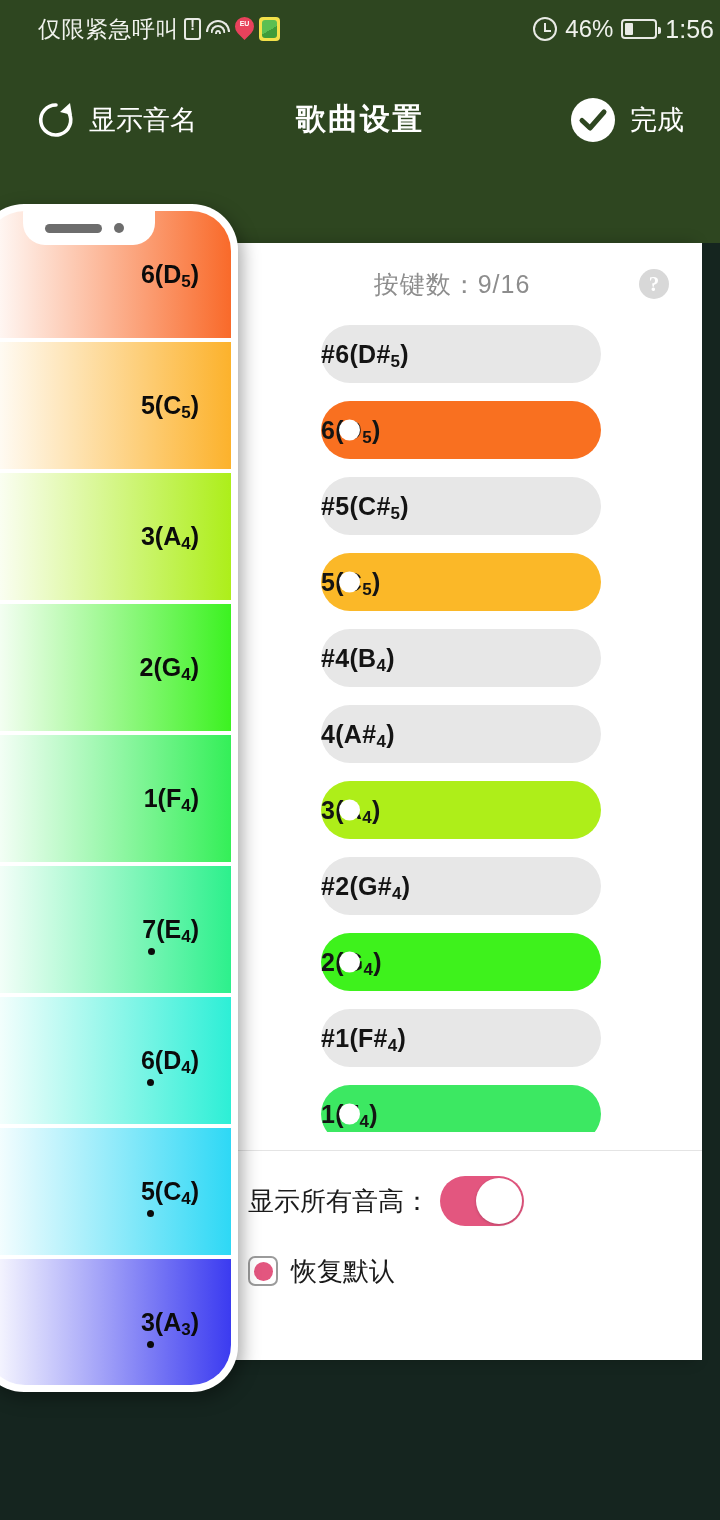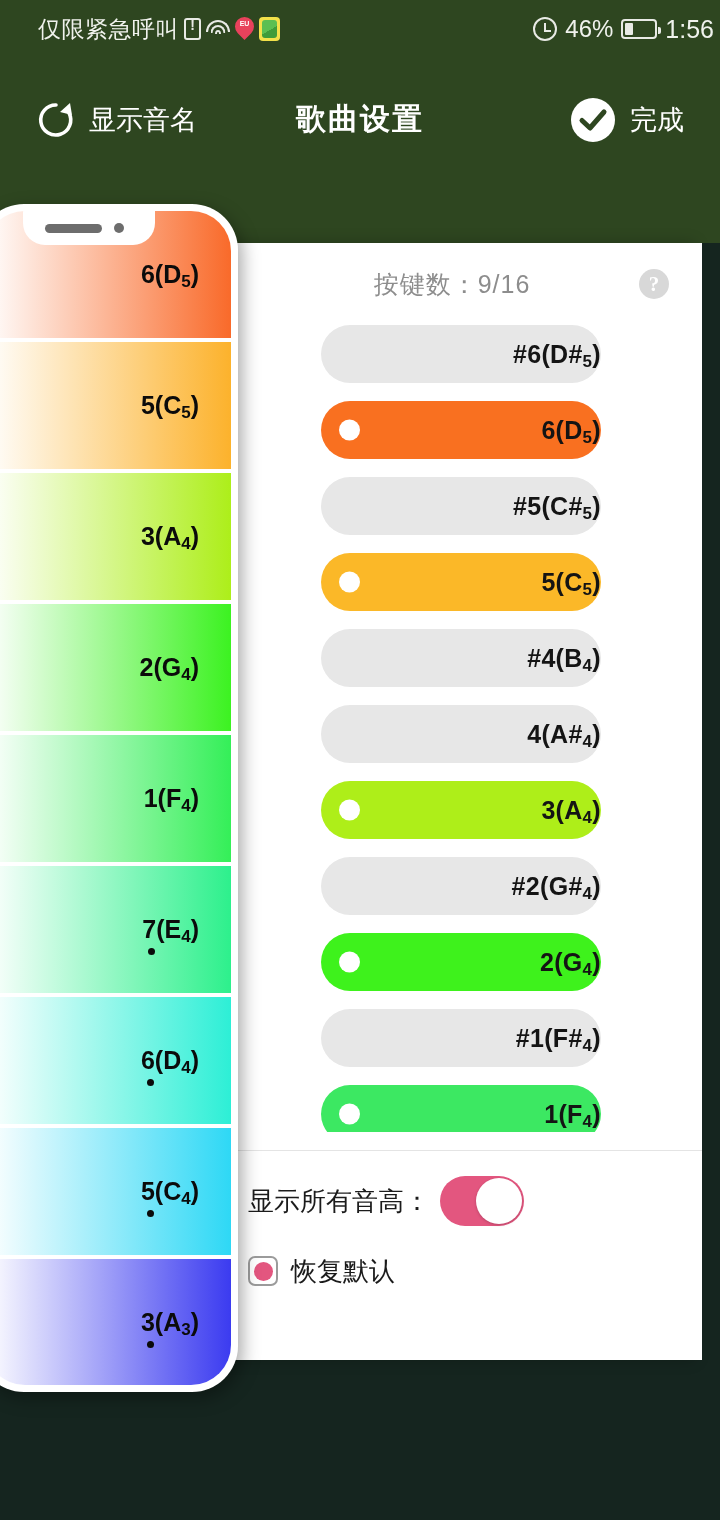--- a/index.html
+++ b/index.html
@@ -146,21 +146,21 @@
     height: 807px;
     overflow: hidden;
     padding: 0 101px 0 101px;
   }
   .note-pill {
     position: relative;
     height: 58px;
     margin-bottom: 18px;
     border-radius: 29px;
     background: #e7e7e7;
-    display: flex; align-items: center; justify-content: flex-end;
+    display: flex; align-items: center; justify-content: flex-start;
     cursor: pointer;
   }
   .note-pill .txt {
     font-size: 25px; font-weight: bold; color: #141414; letter-spacing: 0.3px;
   }
   .note-pill .dot {
     position: absolute; left: 18px; top: 50%;
     transform: translateY(-50%);
     width: 21px; height: 21px; border-radius: 50%;
     background: #ffffff;

